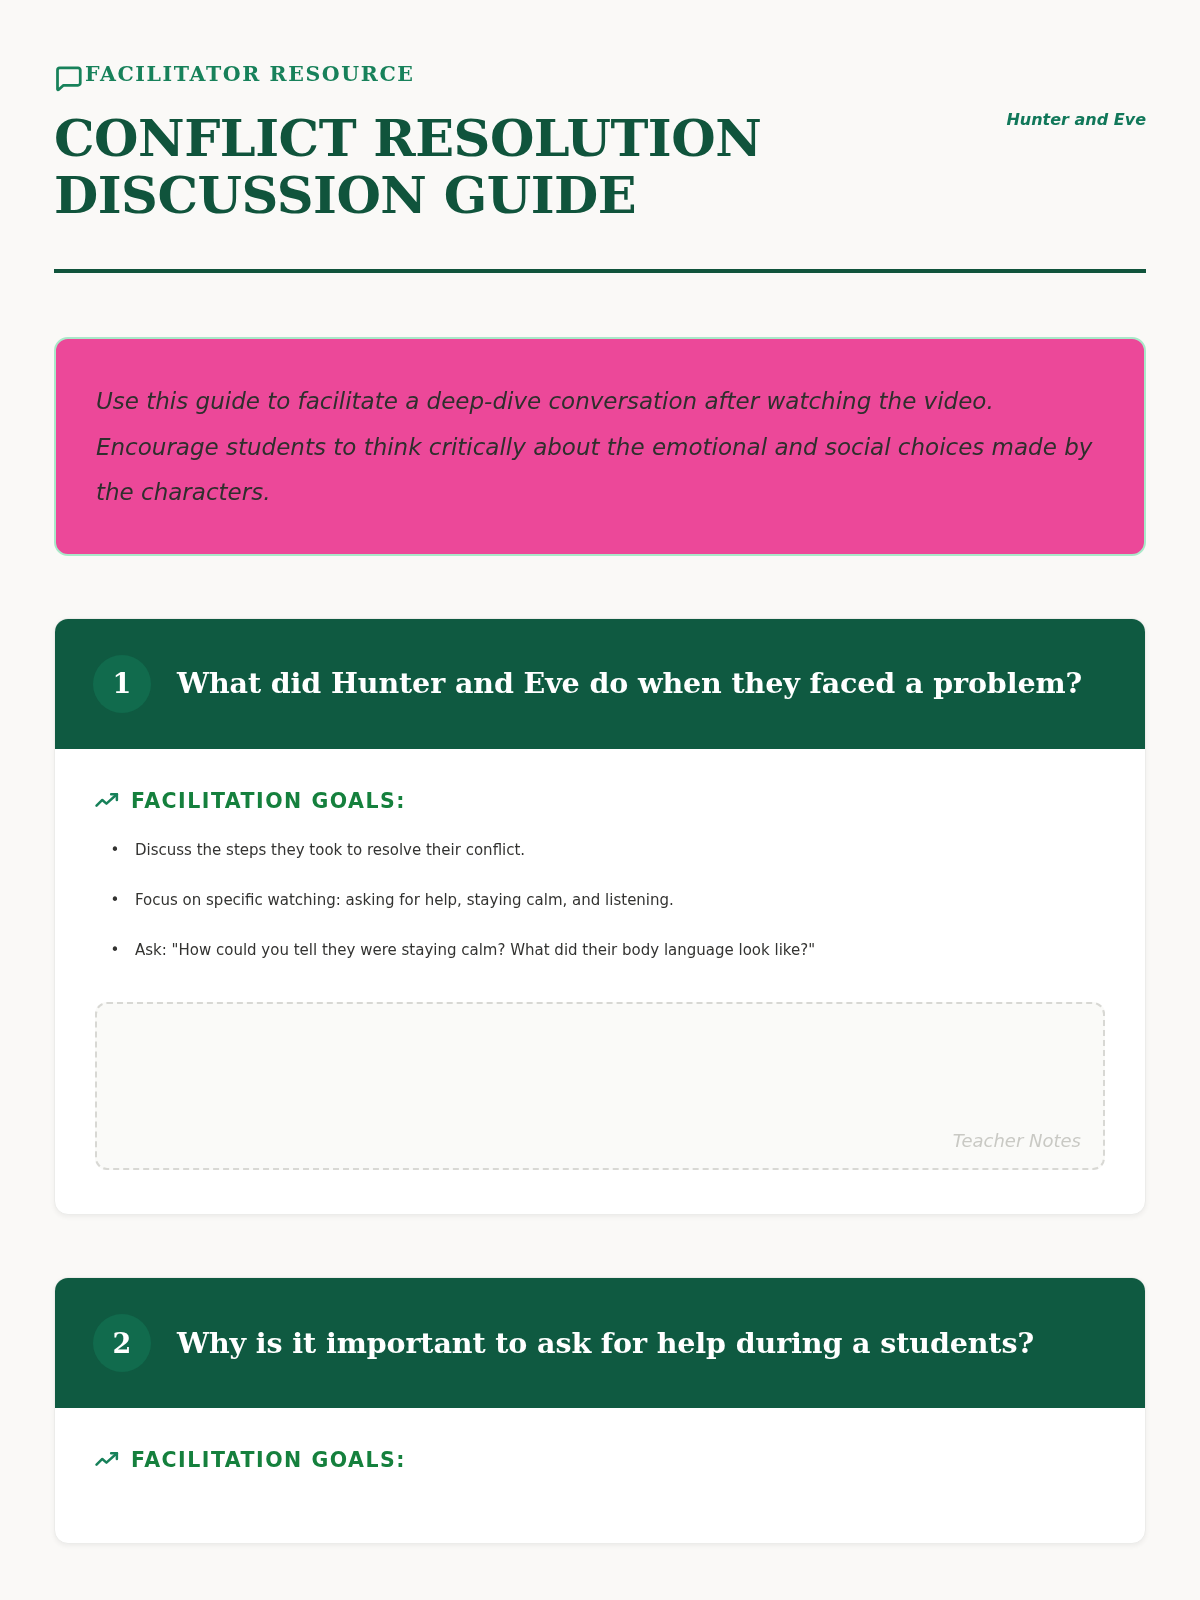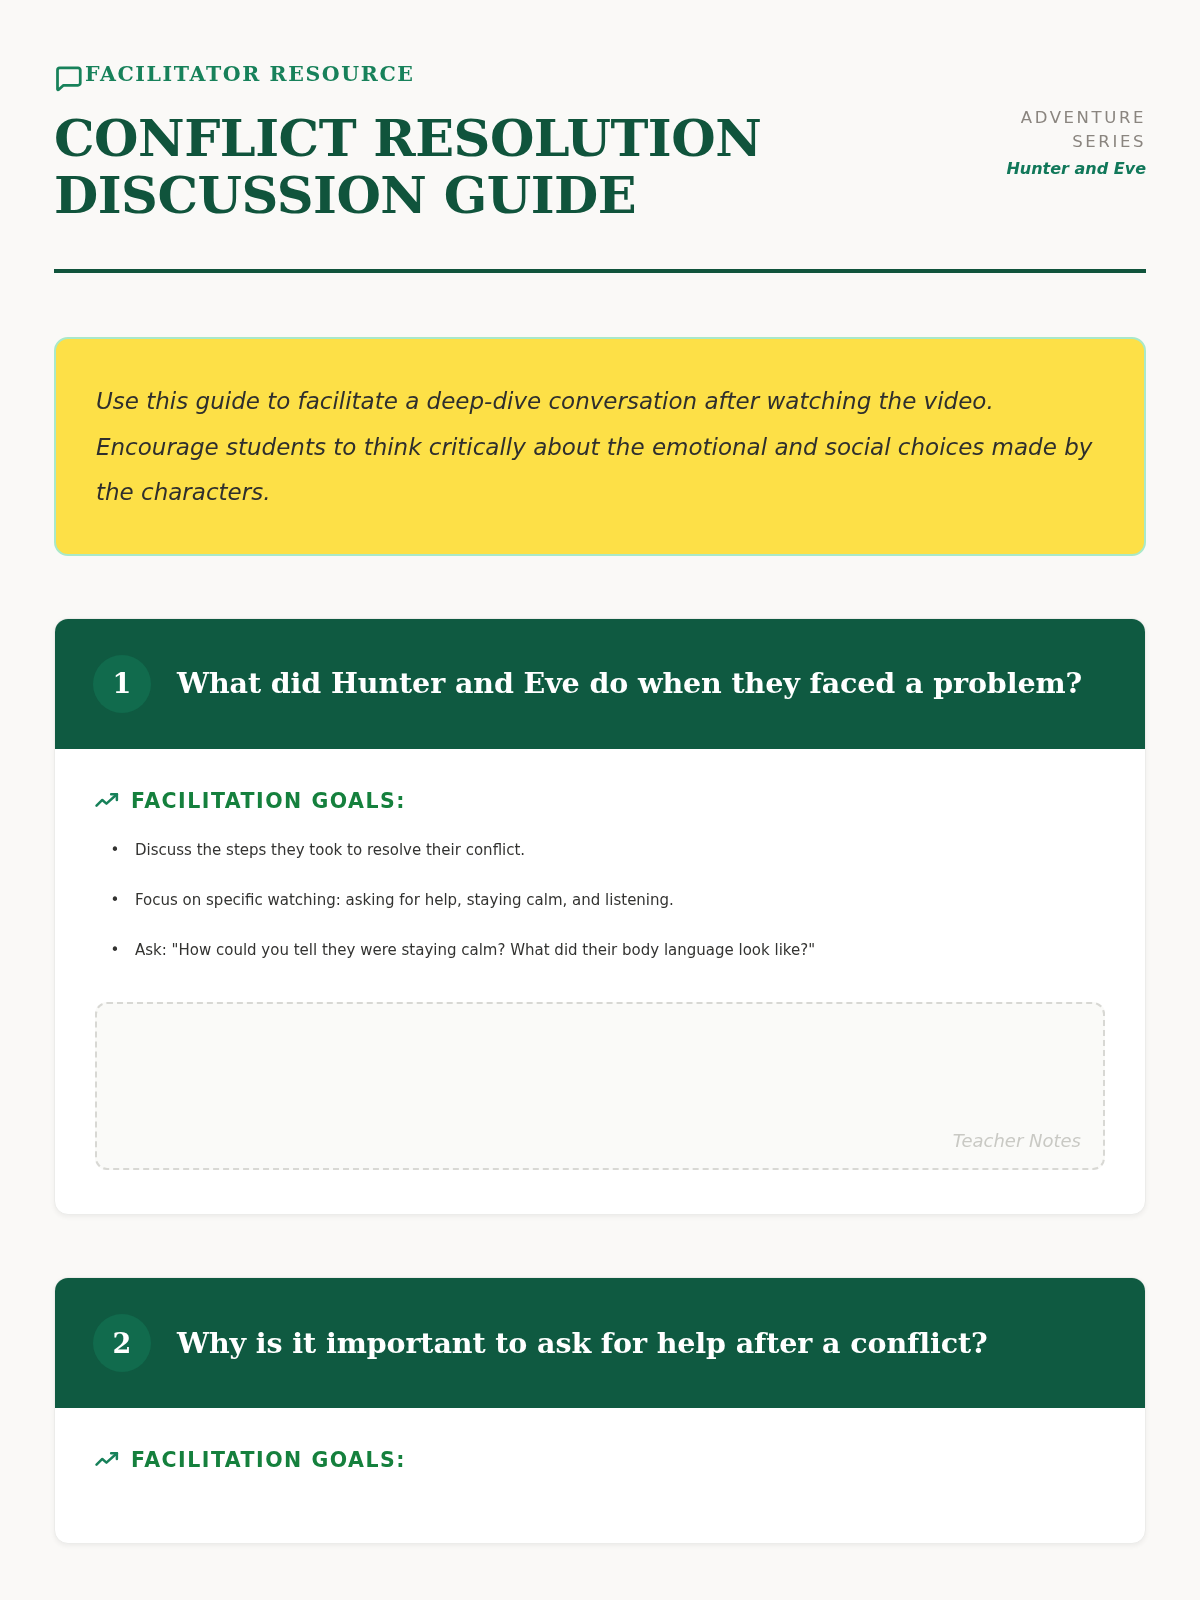--- a/index.html
+++ b/index.html
@@ -91,21 +91,21 @@
 
   .header-rule {
     height: 4px;
     background: #10543c;
     margin-top: 46px;
   }
 
   
   .intro-box {
     margin-top: 64px;
-    background: #fde047;
+    background: #ec4899;
     border: 2px solid #a9e9c9;
     border-radius: 14px;
     padding: 40px 40px 38px 40px;
   }
   .intro-text {
     font-family: "DejaVu Sans", sans-serif;
     font-style: italic;
     font-size: 23px;
     line-height: 1.98;
     color: #2f2f2d;
@@ -232,21 +232,20 @@
             <path d="M21 4.8v10.4a1.8 1.8 0 0 1-1.8 1.8H7.6L3.6 20.6a.5.5 0 0 1-.8-.4V4.8A1.8 1.8 0 0 1 4.6 3h14.6A1.8 1.8 0 0 1 21 4.8z"></path>
           </svg>
         </span>
         <span class="eyebrow-text">FACILITATOR RESOURCE</span>
       </div>
 
       <h1 class="doc-title">CONFLICT RESOLUTION DISCUSSION GUIDE</h1>
     </div>
 
     <div class="header-right">
-      <div class="series-label">ADVENTURE SERIES</div>
       <div class="series-title">Hunter and Eve</div>
     </div>
   </div>
 
   <div class="header-rule"></div>
 
   <div class="intro-box">
     <p class="intro-text">Use this guide to facilitate a deep-dive conversation after watching the video. Encourage students to think critically about the emotional and social choices made by the characters.</p>
   </div>
 
@@ -274,21 +273,21 @@
 
       <div class="notes-box">
         <div class="notes-label">Teacher Notes</div>
       </div>
     </div>
   </div>
 
   <div class="card">
     <div class="card-header">
       <div class="q-badge">2</div>
-      <div class="q-text">Why is it important to ask for help after a conflict?</div>
+      <div class="q-text">Why is it important to ask for help during a students?</div>
     </div>
     <div class="card-body">
       <div class="goals-head">
         <span>
           <svg class="trend-icon" viewBox="0 0 24 18" fill="none" stroke="#17815a" stroke-width="2.4" stroke-linecap="round" stroke-linejoin="round">
             <polyline points="1.5,13 7,7.5 11,11 21,2"></polyline>
             <polyline points="15.5,2 21,2 21,7.5"></polyline>
           </svg>
         </span>
         <span class="goals-label">FACILITATION GOALS:</span>

